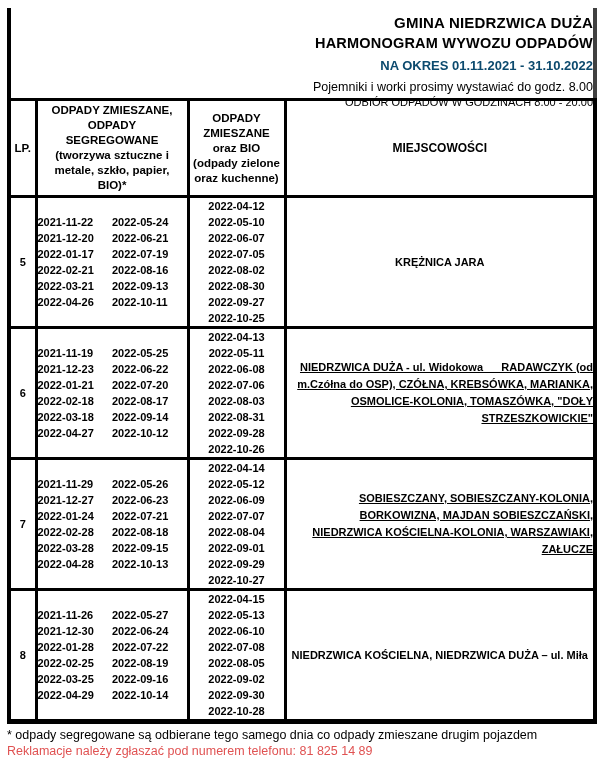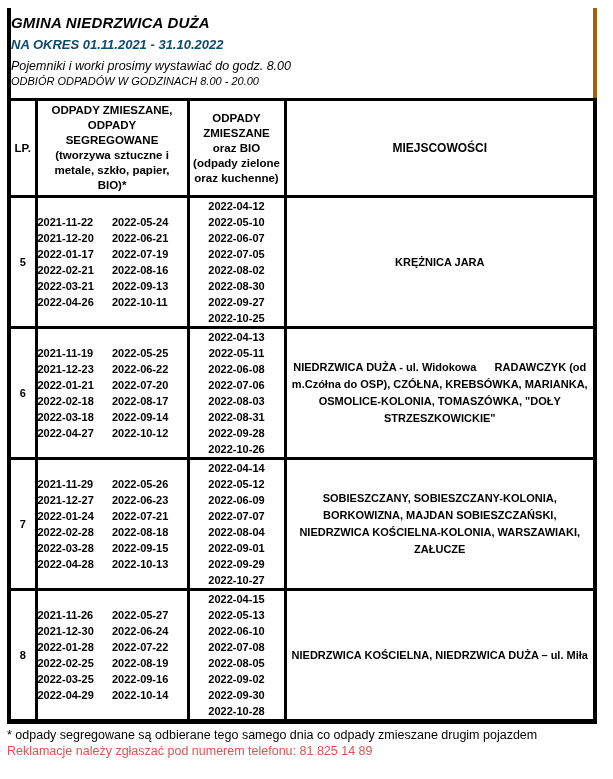--- a/index.html
+++ b/index.html
@@ -8,25 +8,24 @@
     background: #ffffff;
     font-family: "Liberation Sans", sans-serif;
     color: #000000;
     overflow: hidden;
   }
   .doc { width: 590px; margin: 8px 0 0 7px; }
 
   
   .title-block {
     border-left: 4px solid #000;
-    border-right: 4px solid #a16207;
+    border-right: 4px solid #404040;
     height: 90px;
-    text-align: left;
+    text-align: right;
     padding-top: 5px;
-    font-style: italic;
   }
   .t-main  { font-size: 15px; font-weight: bold; line-height: 19px; letter-spacing: .2px; }
   .t-sub   { font-size: 14.5px; font-weight: bold; line-height: 19px; margin-top: 2px; letter-spacing: .2px; }
   .t-period{ font-size: 13px; font-weight: bold; color: #0c4a6e; margin-top: 5px; line-height: 15px; }
   .t-note1 { font-size: 12.5px; margin-top: 7px; line-height: 15px; }
   .t-note2 { font-size: 11px; margin-top: 1px; line-height: 13px; }
 
   
   table.sched {
     width: 100%;
@@ -71,39 +70,40 @@
     white-space: nowrap;
   }
   td.bio { text-align: center; }
 
   td.places {
     font-size: 11px; font-weight: bold;
     padding: 4px 0;
     line-height: 17px;
   }
   td.places.center { text-align: center; }
-  td.places.left   { text-align: center; white-space: pre-wrap; }
+  td.places.left   { text-align: right; white-space: pre-wrap; text-decoration: underline; }
 
   
   .footnote {
     margin-top: 4px;
     font-size: 12.5px; line-height: 15px;
   }
   .complaints {
     font-size: 12.5px; line-height: 15px; margin-top: 1px;
     color: #e05252;
   }
 </style>
 </head>
 <body>
 
 <div class="doc">
 
   <div class="title-block">
     <div class="t-main">GMINA NIEDRZWICA DUŻA</div>
+    <div class="t-sub">HARMONOGRAM WYWOZU ODPADÓW</div>
     <div class="t-period">NA OKRES 01.11.2021 - 31.10.2022</div>
     <div class="t-note1">Pojemniki i worki prosimy wystawiać do godz. 8.00</div>
     <div class="t-note2">ODBIÓR ODPADÓW W GODZINACH 8.00 - 20.00</div>
   </div>
 
   <table class="sched">
     <colgroup>
       <col class="c-lp">
         <col class="c-mixed">
         <col class="c-bio">

